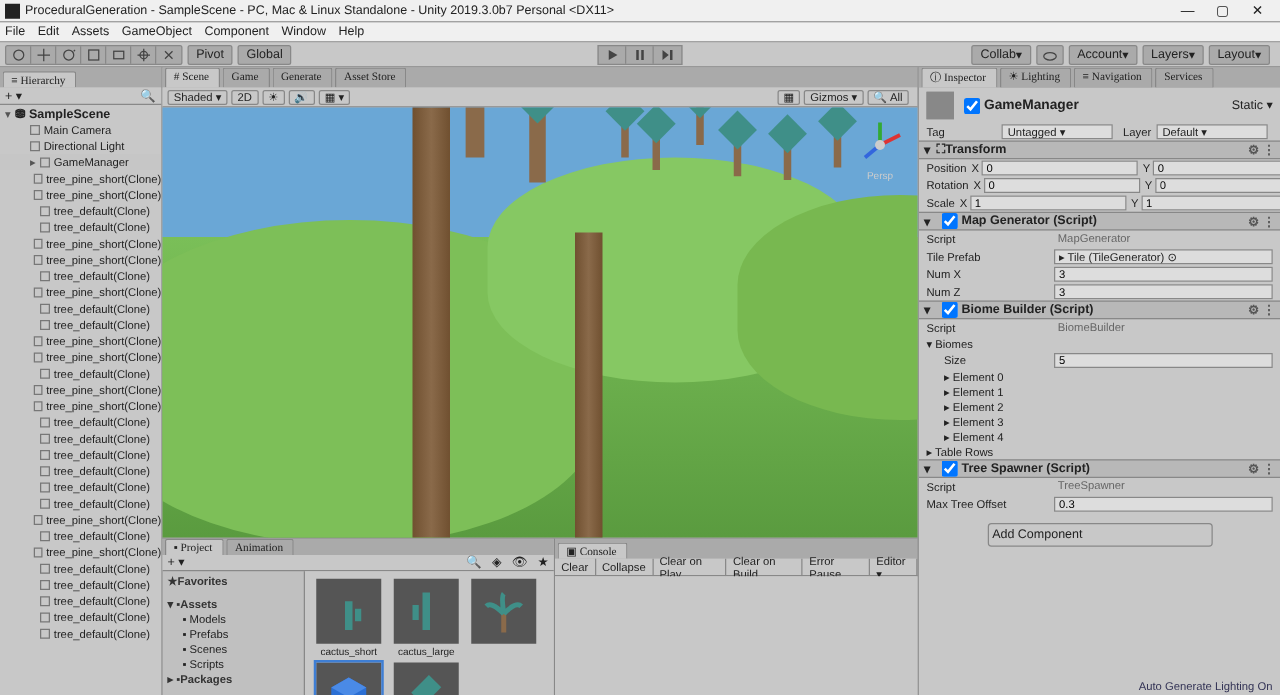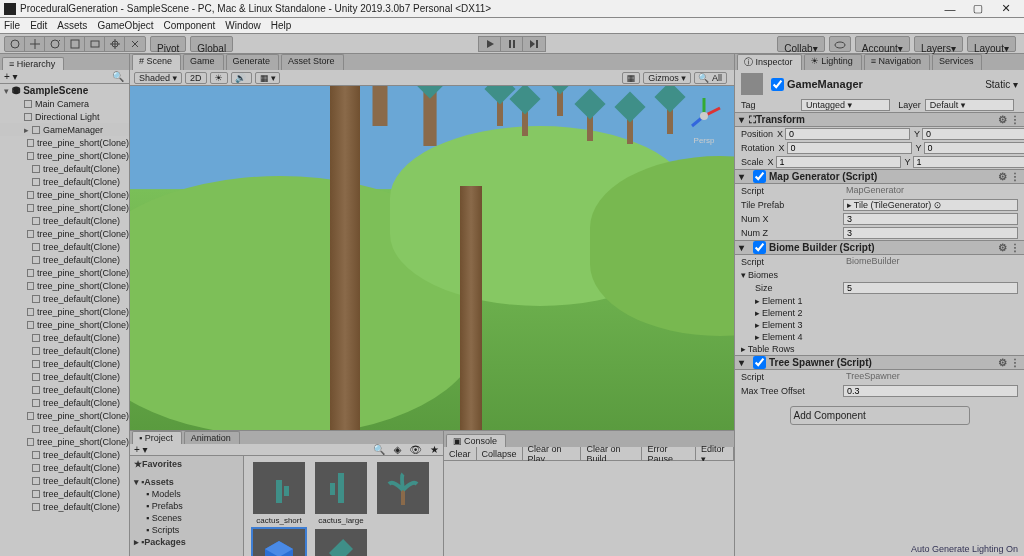--- a/index.html
+++ b/index.html
@@ -24,34 +24,34 @@
 
   
   .menubar { height:16px; background:#f0f0f0; display:flex; align-items:center; padding:0 4px; border-bottom:1px solid var(--border); }
   .menubar span { margin-right:10px; }
 
   
   .toolbar { height:20px; background:var(--panel); display:flex; align-items:center; padding:0 4px; border-bottom:1px solid var(--border); position:relative; }
   .tb-group { display:flex; height:16px; border:1px solid var(--border); border-radius:2px; background:var(--panel-dark); margin-right:4px; }
   .tb-btn { width:20px; display:flex; align-items:center; justify-content:center; border-right:1px solid var(--border); }
   .tb-btn:last-child { border-right:none; }
-  .tb-label { padding:12px 6px; display:flex; align-items:center; }
+  .tb-label { padding:2px 6px; display:flex; align-items:center; }
   .tb-spacer { flex:1; }
   .center-controls { position:absolute; left:50%; top:2px; transform:translateX(-50%); display:flex; height:16px; border:1px solid var(--border); background:var(--panel-dark); }
   .center-controls .tb-btn { width:22px; }
   svg { display:block; }
 
   
   .main { position:absolute; top:54px; bottom:0; left:0; right:0; display:flex; }
   .col-left { width:130px; display:flex; flex-direction:column; border-right:1px solid var(--border); }
   .col-center { flex:1; display:flex; flex-direction:column; }
   .col-right { width:290px; border-left:1px solid var(--border); display:flex; flex-direction:column; }
 
   .tabstrip { height:16px; background:var(--panel-dark); display:flex; align-items:flex-end; }
-  .tab { background:var(--panel); border:1px solid var(--border); border-bottom:none; padding:1px 8px 1px 6px; margin-left:2px; font-size:9px; border-radius:2px 2px 0 0; }
+  .tab { background:var(--panel); border:1px solid var(--border); border-bottom:none; padding:1px 8px 1px 6px; margin-left:2px; font-size:9px; border-radius:2px 2px 0 0;font-family:Liberation Serif, serif; }
   .tab.inactive { background:var(--panel-dark); }
   .panel-body { flex:1; background:var(--panel); overflow:hidden; position:relative; }
 
   
   .hierarchy-tools { height:14px; background:var(--panel); border-bottom:1px solid var(--border); display:flex; align-items:center; padding:0 4px; }
   .tree-row { display:flex; align-items:center; height:13px; padding-left:4px; font-size:9px; white-space:nowrap; }
   .tree-row.sel { background: var(--highlight-row); }
   .tree-row .fold { width:8px; display:inline-block; color:#555; }
   .tree-row .pad { display:inline-block; }
   .tree-row .cube { width:8px; height:8px; border:1px solid #777; margin-right:3px; }
@@ -647,20 +647,23 @@
         </div>
       <div class="prop-row">
           <span class="plbl">▾ <span>Biomes</span></span>
         </div>
       <div class="prop-row">
           <span class="plbl" style="padding-left:14px">Size</span>
           <input class="fld" value="5" style="">
         </div>
       <div id="biome-elements">
           <div class="prop-row">
+            <span class="plbl" style="padding-left:14px">▸ Element 0</span>
+          </div>
+          <div class="prop-row">
             <span class="plbl" style="padding-left:14px">▸ Element 1</span>
           </div>
           <div class="prop-row">
             <span class="plbl" style="padding-left:14px">▸ Element 2</span>
           </div>
           <div class="prop-row">
             <span class="plbl" style="padding-left:14px">▸ Element 3</span>
           </div>
           <div class="prop-row">
             <span class="plbl" style="padding-left:14px">▸ Element 4</span>

